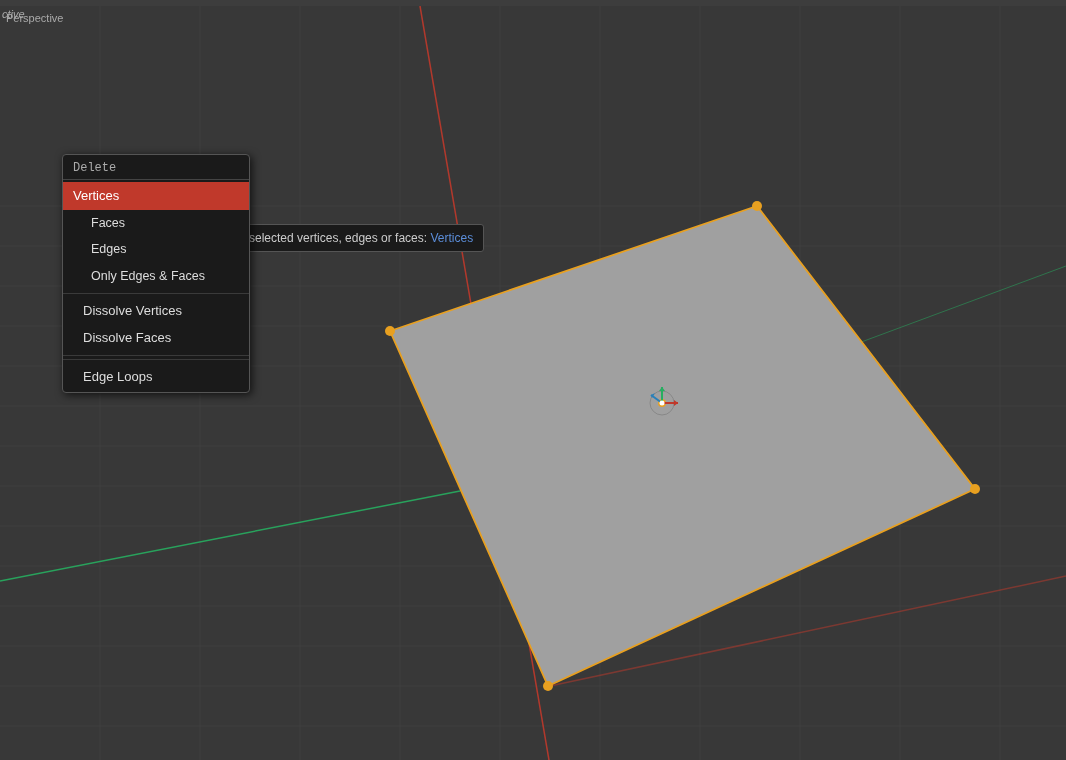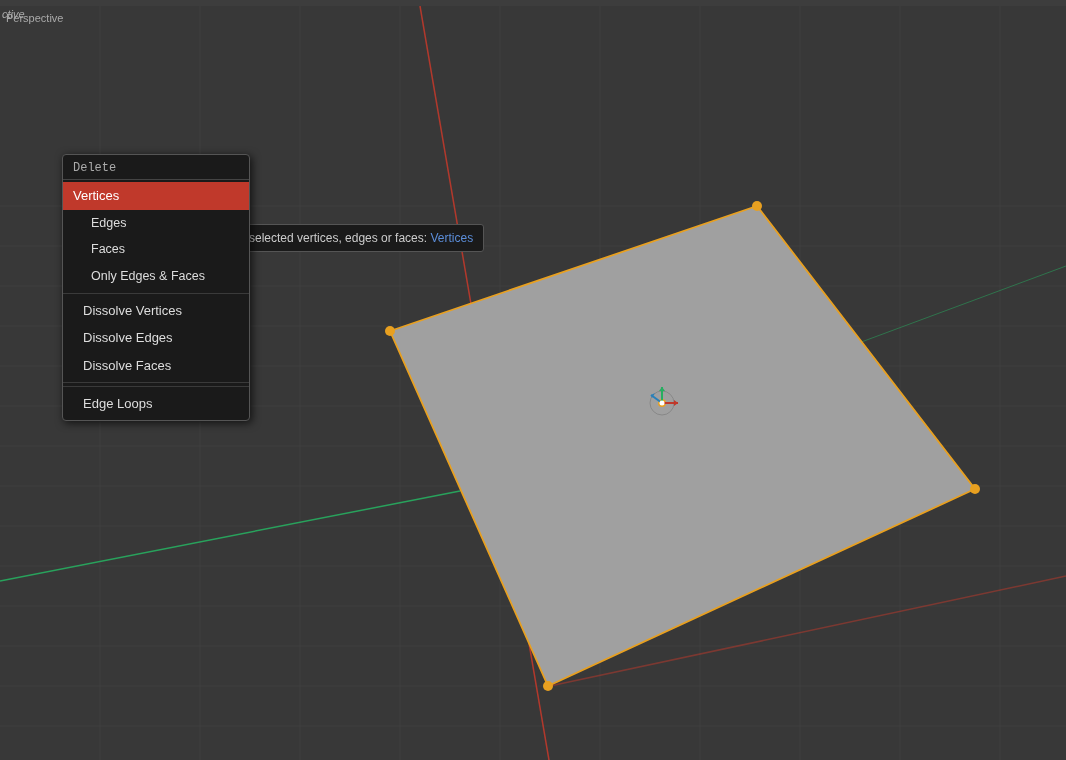--- a/index.html
+++ b/index.html
@@ -187,28 +187,27 @@
   <div class="perspective-label">Perspective</div>
 
   <div style="position:absolute;top:2px;left:2px;color:#aaa;font-size:11px;font-style:italic;">ctive</div>
 </div>
 
 <div class="context-menu-wrapper">
   <div class="context-menu">
     <div class="menu-header">Delete</div>
 
     <div class="menu-item highlighted">Vertices</div>
+    <div class="menu-item sub-item">Faces</div>
     <div class="menu-item sub-item">Edges</div>
-    <div class="menu-item sub-item">Faces</div>
     <div class="menu-item sub-item">Only Edges &amp; Faces</div>
 
     <div class="menu-separator"></div>
 
     <div class="menu-item">Dissolve Vertices</div>
-    <div class="menu-item">Dissolve Edges</div>
     <div class="menu-item">Dissolve Faces</div>
 
     <div class="menu-separator"></div>
 
 
     <div class="menu-separator"></div>
 
     <div class="menu-item">Edge Loops</div>
   </div>
 </div>

